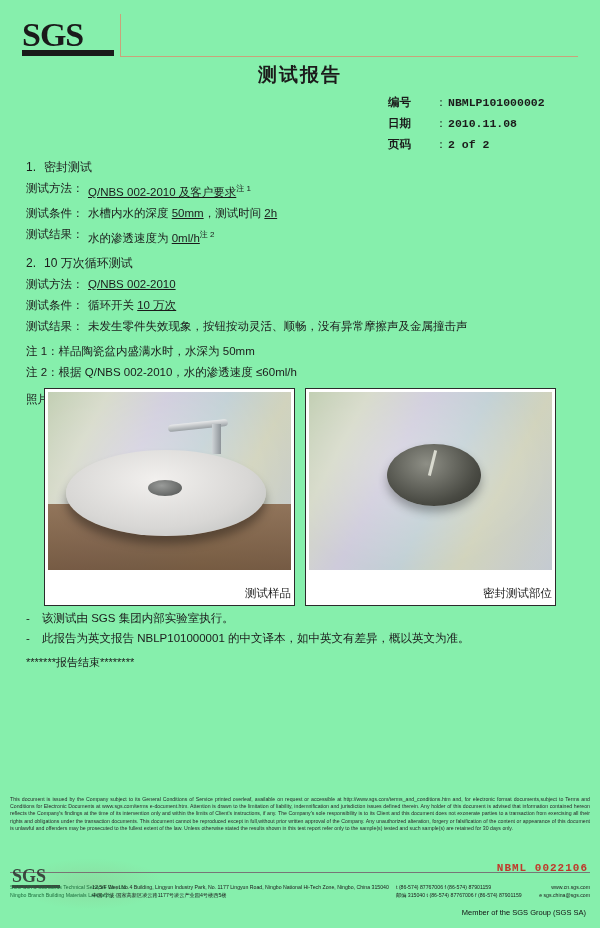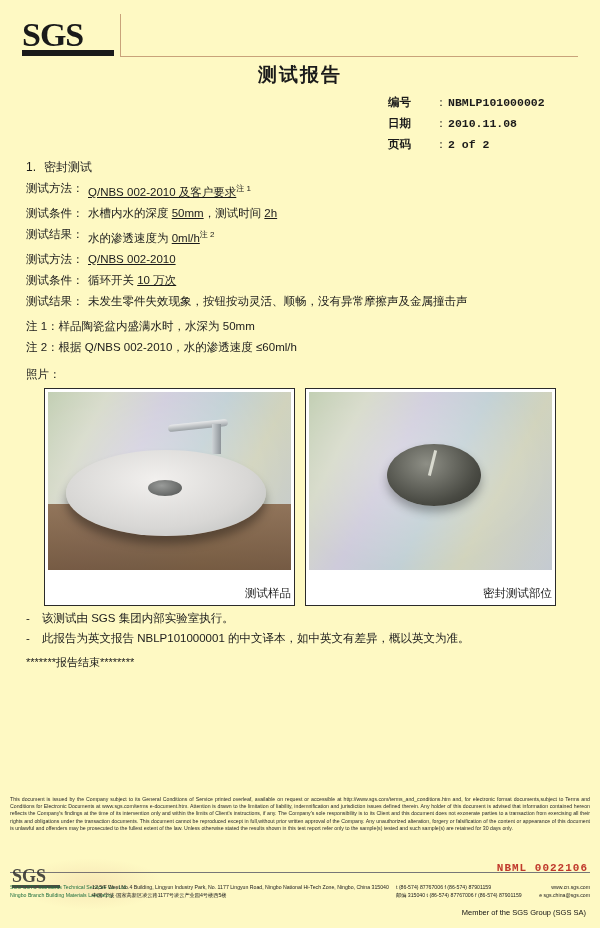--- a/index.html
+++ b/index.html
@@ -11,21 +11,21 @@
     height: 928px;
     background: #fdfdfb;
     font-family: "Liberation Sans", sans-serif;
     color: #1b1b1b;
     position: relative;
     overflow: hidden;
   }
   .page {
     position: absolute;
     inset: 0;
-    background: #fef9c3;
+    background: #86efac;
   }
 
   
   .sgs-logo {
     position: absolute;
     left: 22px;
     top: 16px;
     font-family: "Liberation Serif", serif;
     font-weight: bold;
     font-size: 34px;
@@ -411,20 +411,23 @@
     </div>
     <div class="line">
       <span class="lbl">测试条件：</span>
       <span class="val"><span>水槽内水的深度 </span><span class="u">50mm</span><span>，测试时间 </span><span class="u">2h</span></span>
     </div>
     <div class="line">
       <span class="lbl">测试结果：</span>
       <span class="val"><span>水的渗透速度为 </span><span class="u">0ml/h</span><sup>注 2</sup></span>
     </div>
 
+    <div class="sec-title">
+      <span class="num">2.</span><span>10 万次循环测试</span>
+    </div>
     <div class="line">
       <span class="lbl">测试方法：</span>
       <span class="val"><span class="u">Q/NBS 002-2010</span></span>
     </div>
     <div class="line">
       <span class="lbl">测试条件：</span>
       <span class="val"><span>循环开关 </span><span class="u">10 万次</span></span>
     </div>
     <div class="line">
       <span class="lbl">测试结果：</span>

